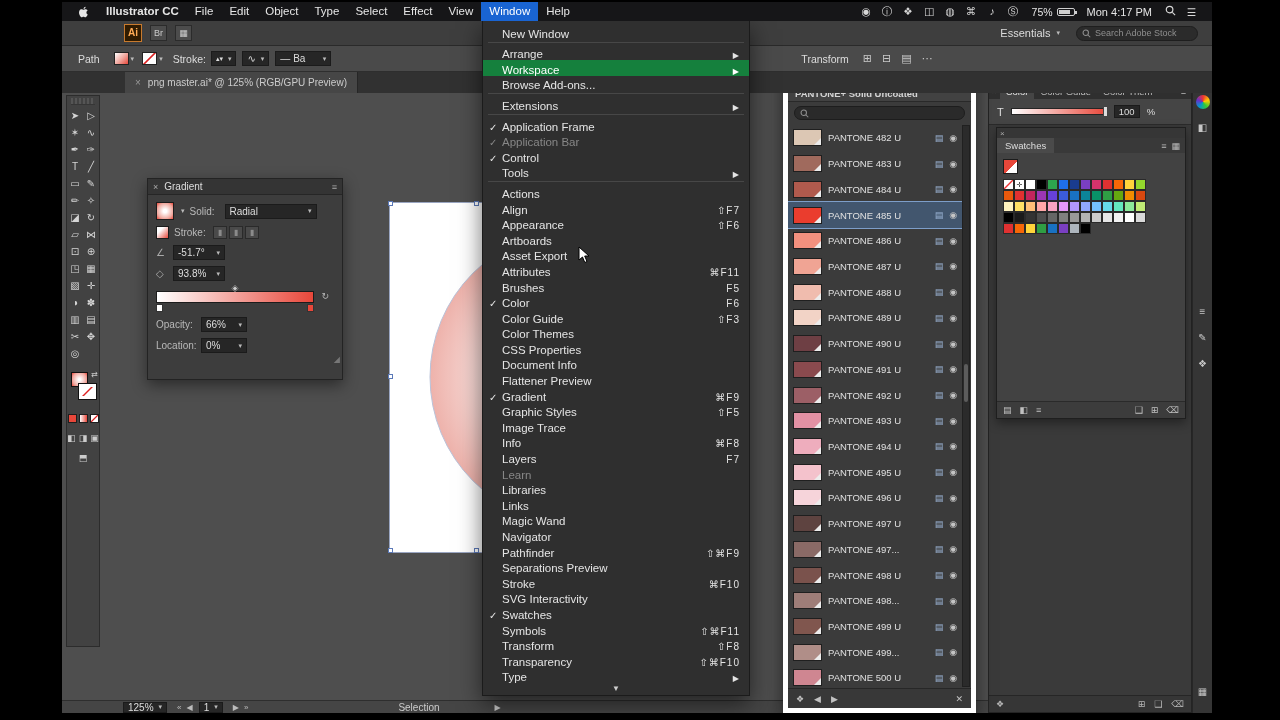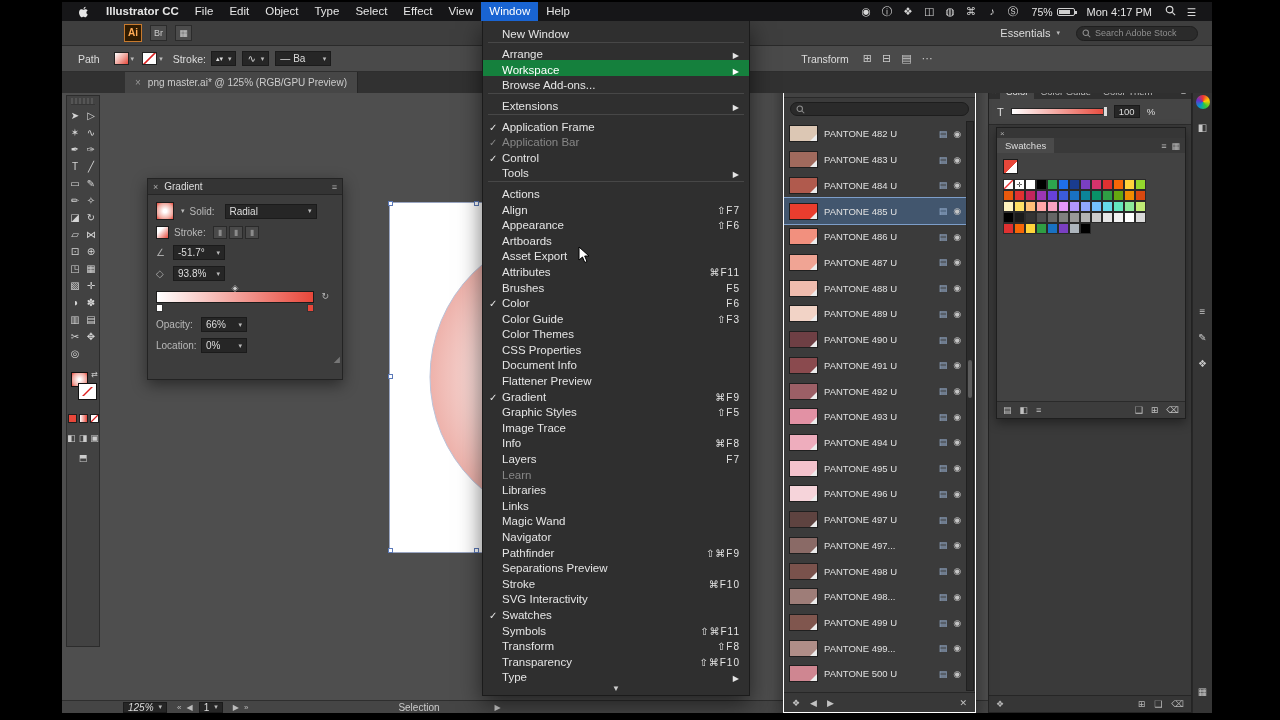--- a/index.html
+++ b/index.html
@@ -76,21 +76,21 @@
   .mini-row { display:flex; justify-content:center; gap:2px; margin-top:6px; }
   .mini { width:9px; height:9px; border:1px solid #1e1e1e; }
   .mini.color { background:#e8473a; }
   .mini.grad { background:linear-gradient(90deg,#fff,#e8473a); }
   .mini.none { background:linear-gradient(135deg,#fff 40%,#d22 47%,#d22 53%,#fff 60%); }
   .mode-row { display:flex; justify-content:center; gap:3px; margin-top:10px; color:#ccc; font-size:9px; }
 
   
   .statusbar { position:absolute; left:0; top:698px; width:100%; height:13px; background:#454545; border-top:1px solid #2e2e2e;
                display:flex; align-items:center; font-size:10px; color:#ccc; z-index:5; }
-  .sb-zoom { margin-left:61px;font-style:italic; }
+  .sb-zoom { margin-left:61px; }
   .sb-nav { display:flex; gap:5px; margin-left:10px; font-size:8px; color:#bbb; }
   .sb-status { margin-left:150px; }
   .sb-arrow { margin-left:55px; font-size:8px; }
 
   
   .wmenu { position:absolute; left:420px; top:19px; width:268px; background:#2f2f2f; border:1px solid #1b1b1b; border-top:none;
            box-shadow:0 8px 22px rgba(0,0,0,.55); z-index:20; padding:3px 0 1px; }
   .wm-item { display:flex; align-items:flex-end; height:15.6px; font-size:11.5px; color:#e4e4e4; padding:0 9px 0 6px; }
   .wm-item.hl { background:#15803d; color:#fff; }
   .wm-item.dis { color:#878787; }
@@ -121,21 +121,21 @@
               background:linear-gradient(90deg,#fff,#e8473a); margin:10px 0 14px; }
   .grad-mid { position:absolute; top:-6px; left:50%; width:5px; height:5px; background:#cfcfcf; border:1px solid #555;
               transform:translateX(-50%) rotate(45deg); }
   .grad-stop { position:absolute; bottom:-10px; width:7px; height:8px; border:1px solid #333; }
   .grad-stop.s0 { left:-1px; background:#fff; }
   .grad-stop.s1 { right:-1px; background:#e8473a; }
   .grad-annot { position:absolute; right:-16px; top:-1px; color:#b5b5b5; font-size:9px; }
   .gp-resize { position:absolute; right:2px; bottom:2px; color:#777; font-size:8px; }
 
   
-  .ppanel { position:absolute; left:721px; top:66px; width:193px; height:645px; background:#3b3b3b; border:1px solid #ffffff;
+  .ppanel { position:absolute; left:721px; top:66px; width:193px; height:645px; background:#3b3b3b; border:5px solid #ffffff;
             box-shadow:0 6px 16px rgba(0,0,0,.5); z-index:7; }
   .pp-top { height:13px; background:#333; display:flex; align-items:center; padding:0 4px; }
   .pp-top .x { color:#aaa; font-size:9px; }
   .pp-top .coll { margin-left:auto; color:#999; font-size:8px; letter-spacing:2px; }
   .pp-title { height:16px; background:#424242; border-bottom:1px solid #292929; color:#d5d5d5; font-size:9.5px; font-weight:bold;
               display:flex; align-items:center; padding:0 7px; }
   .pp-search { margin:4px 6px; height:14px; background:#2a2a2a; border:1px solid #1d1d1d; border-radius:7px;
                display:flex; align-items:center; padding:0 5px; gap:4px; }
   #pantone-list { position:absolute; top:52px; bottom:21px; left:0; right:9px; overflow:hidden; }
   .pt-row { display:flex; align-items:center; gap:6px; height:25.72px; padding:0 5px; }

